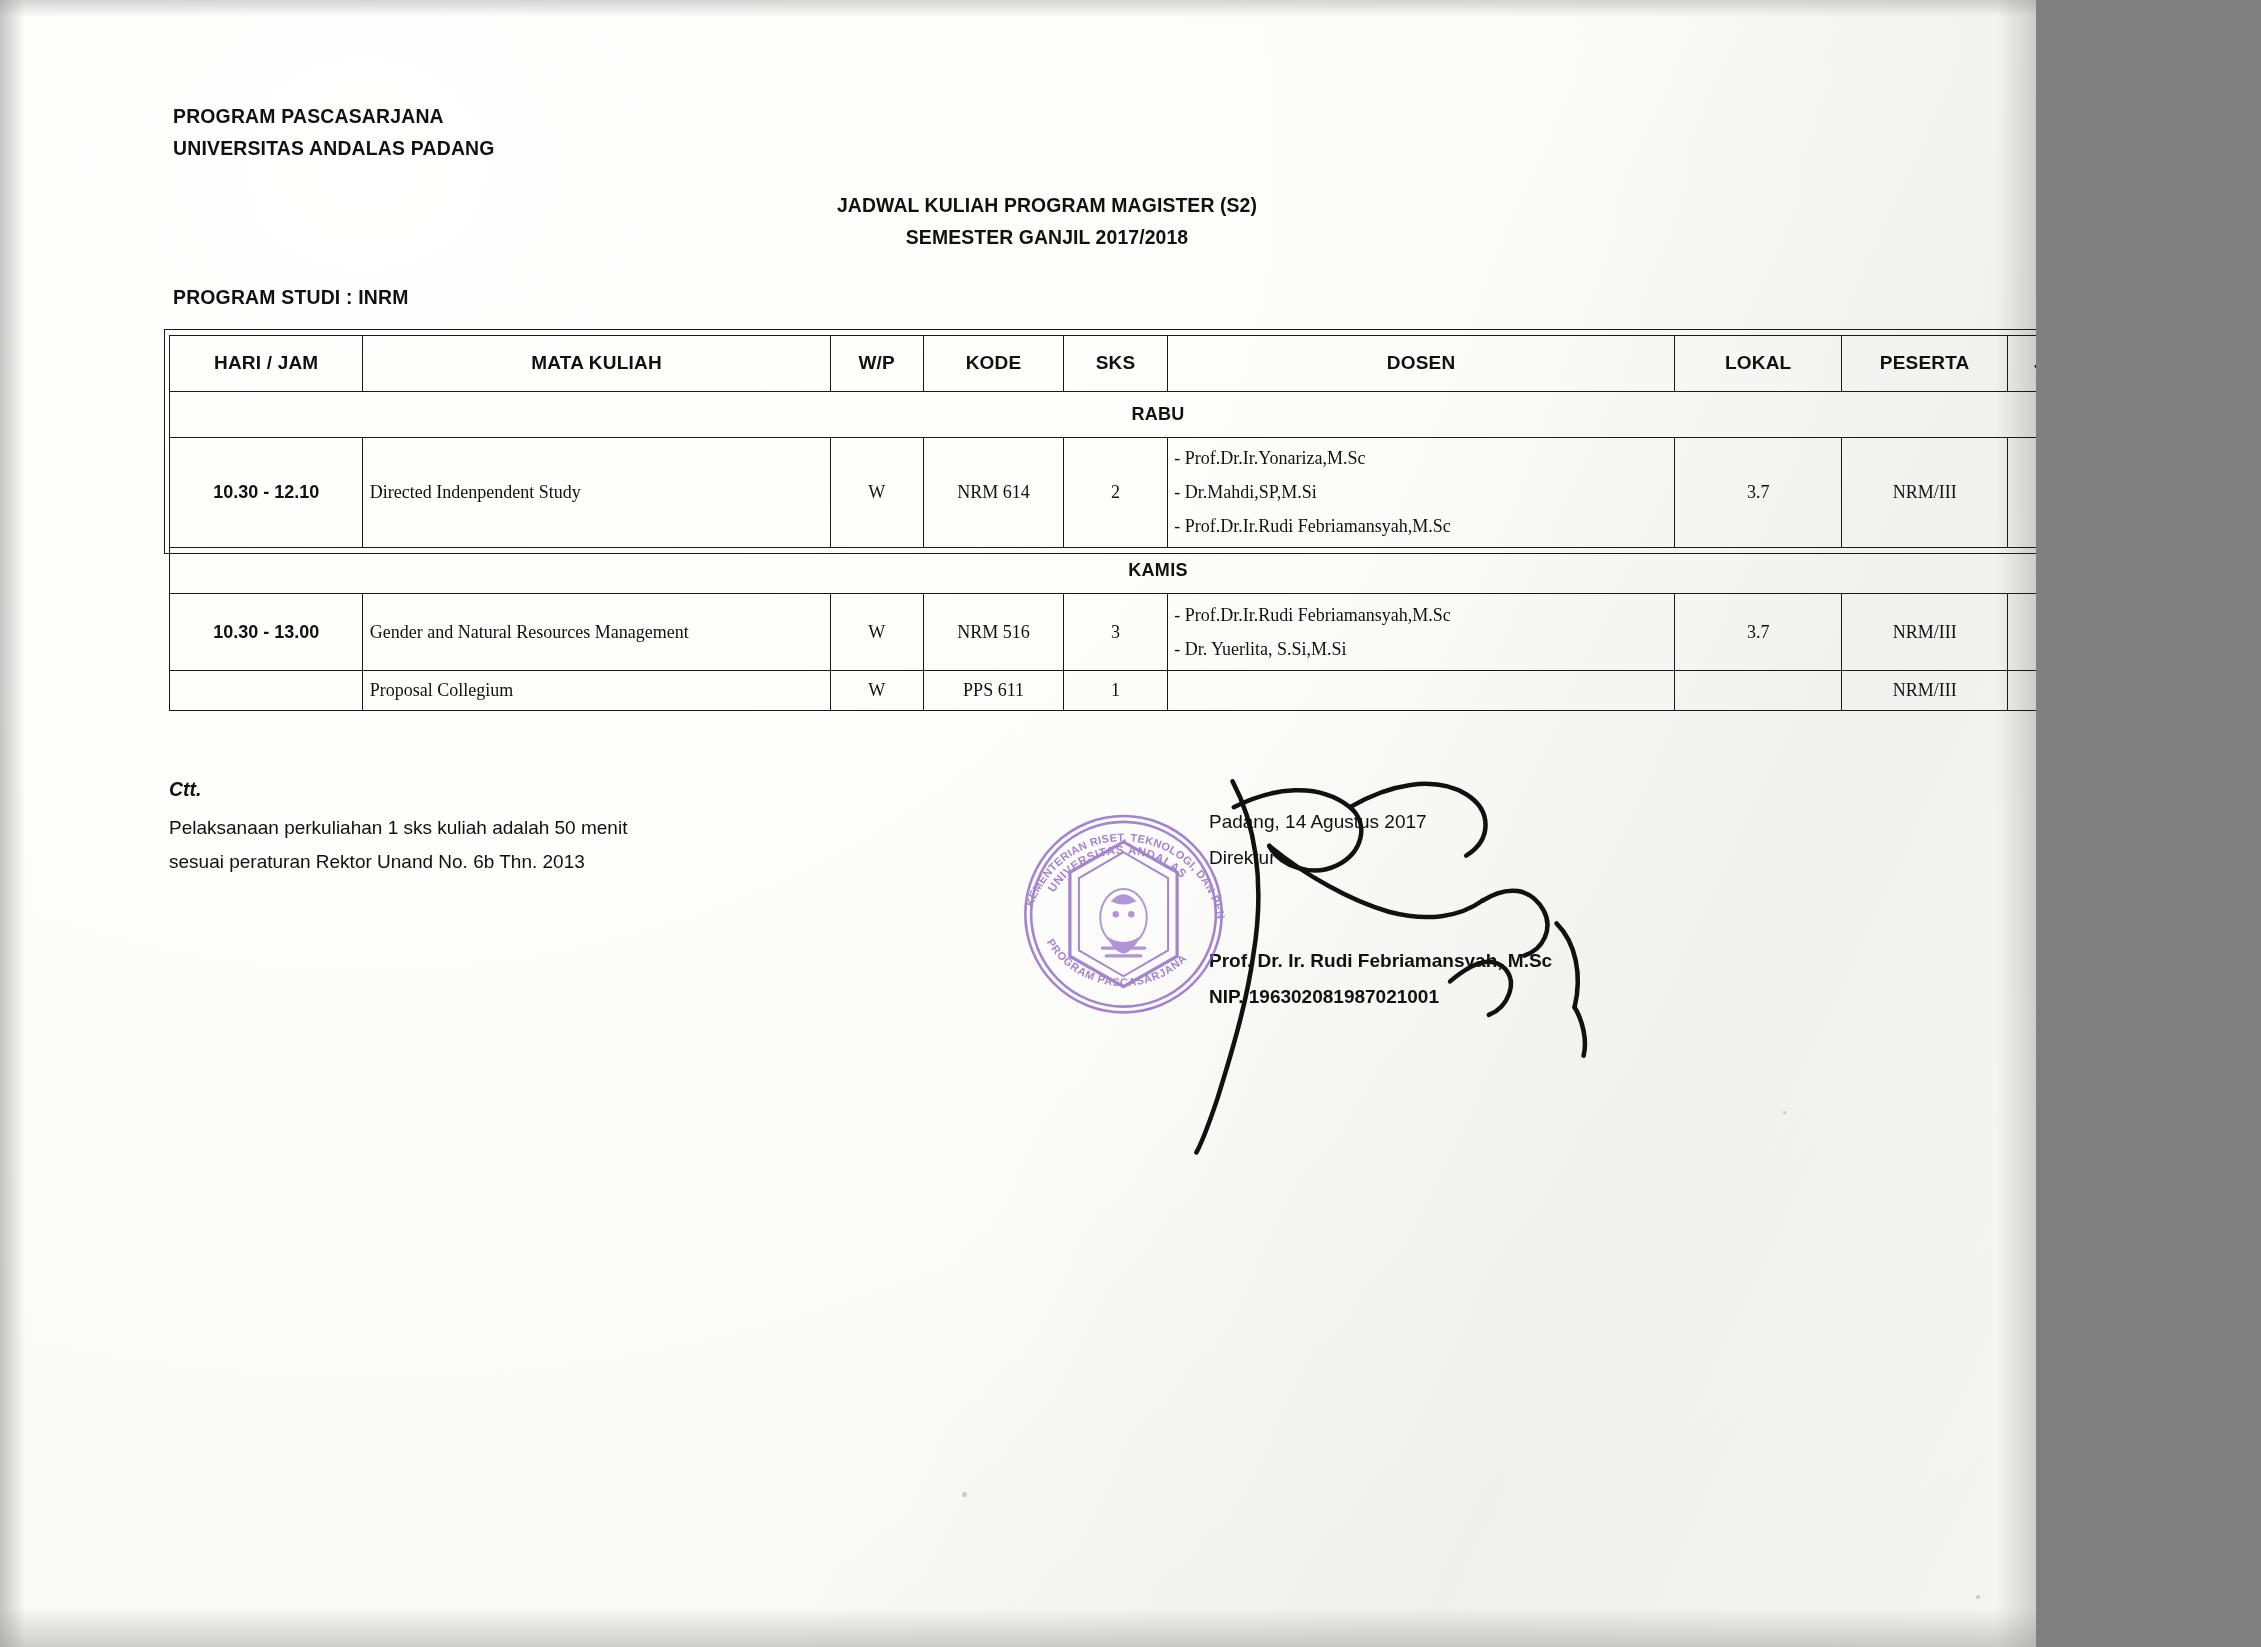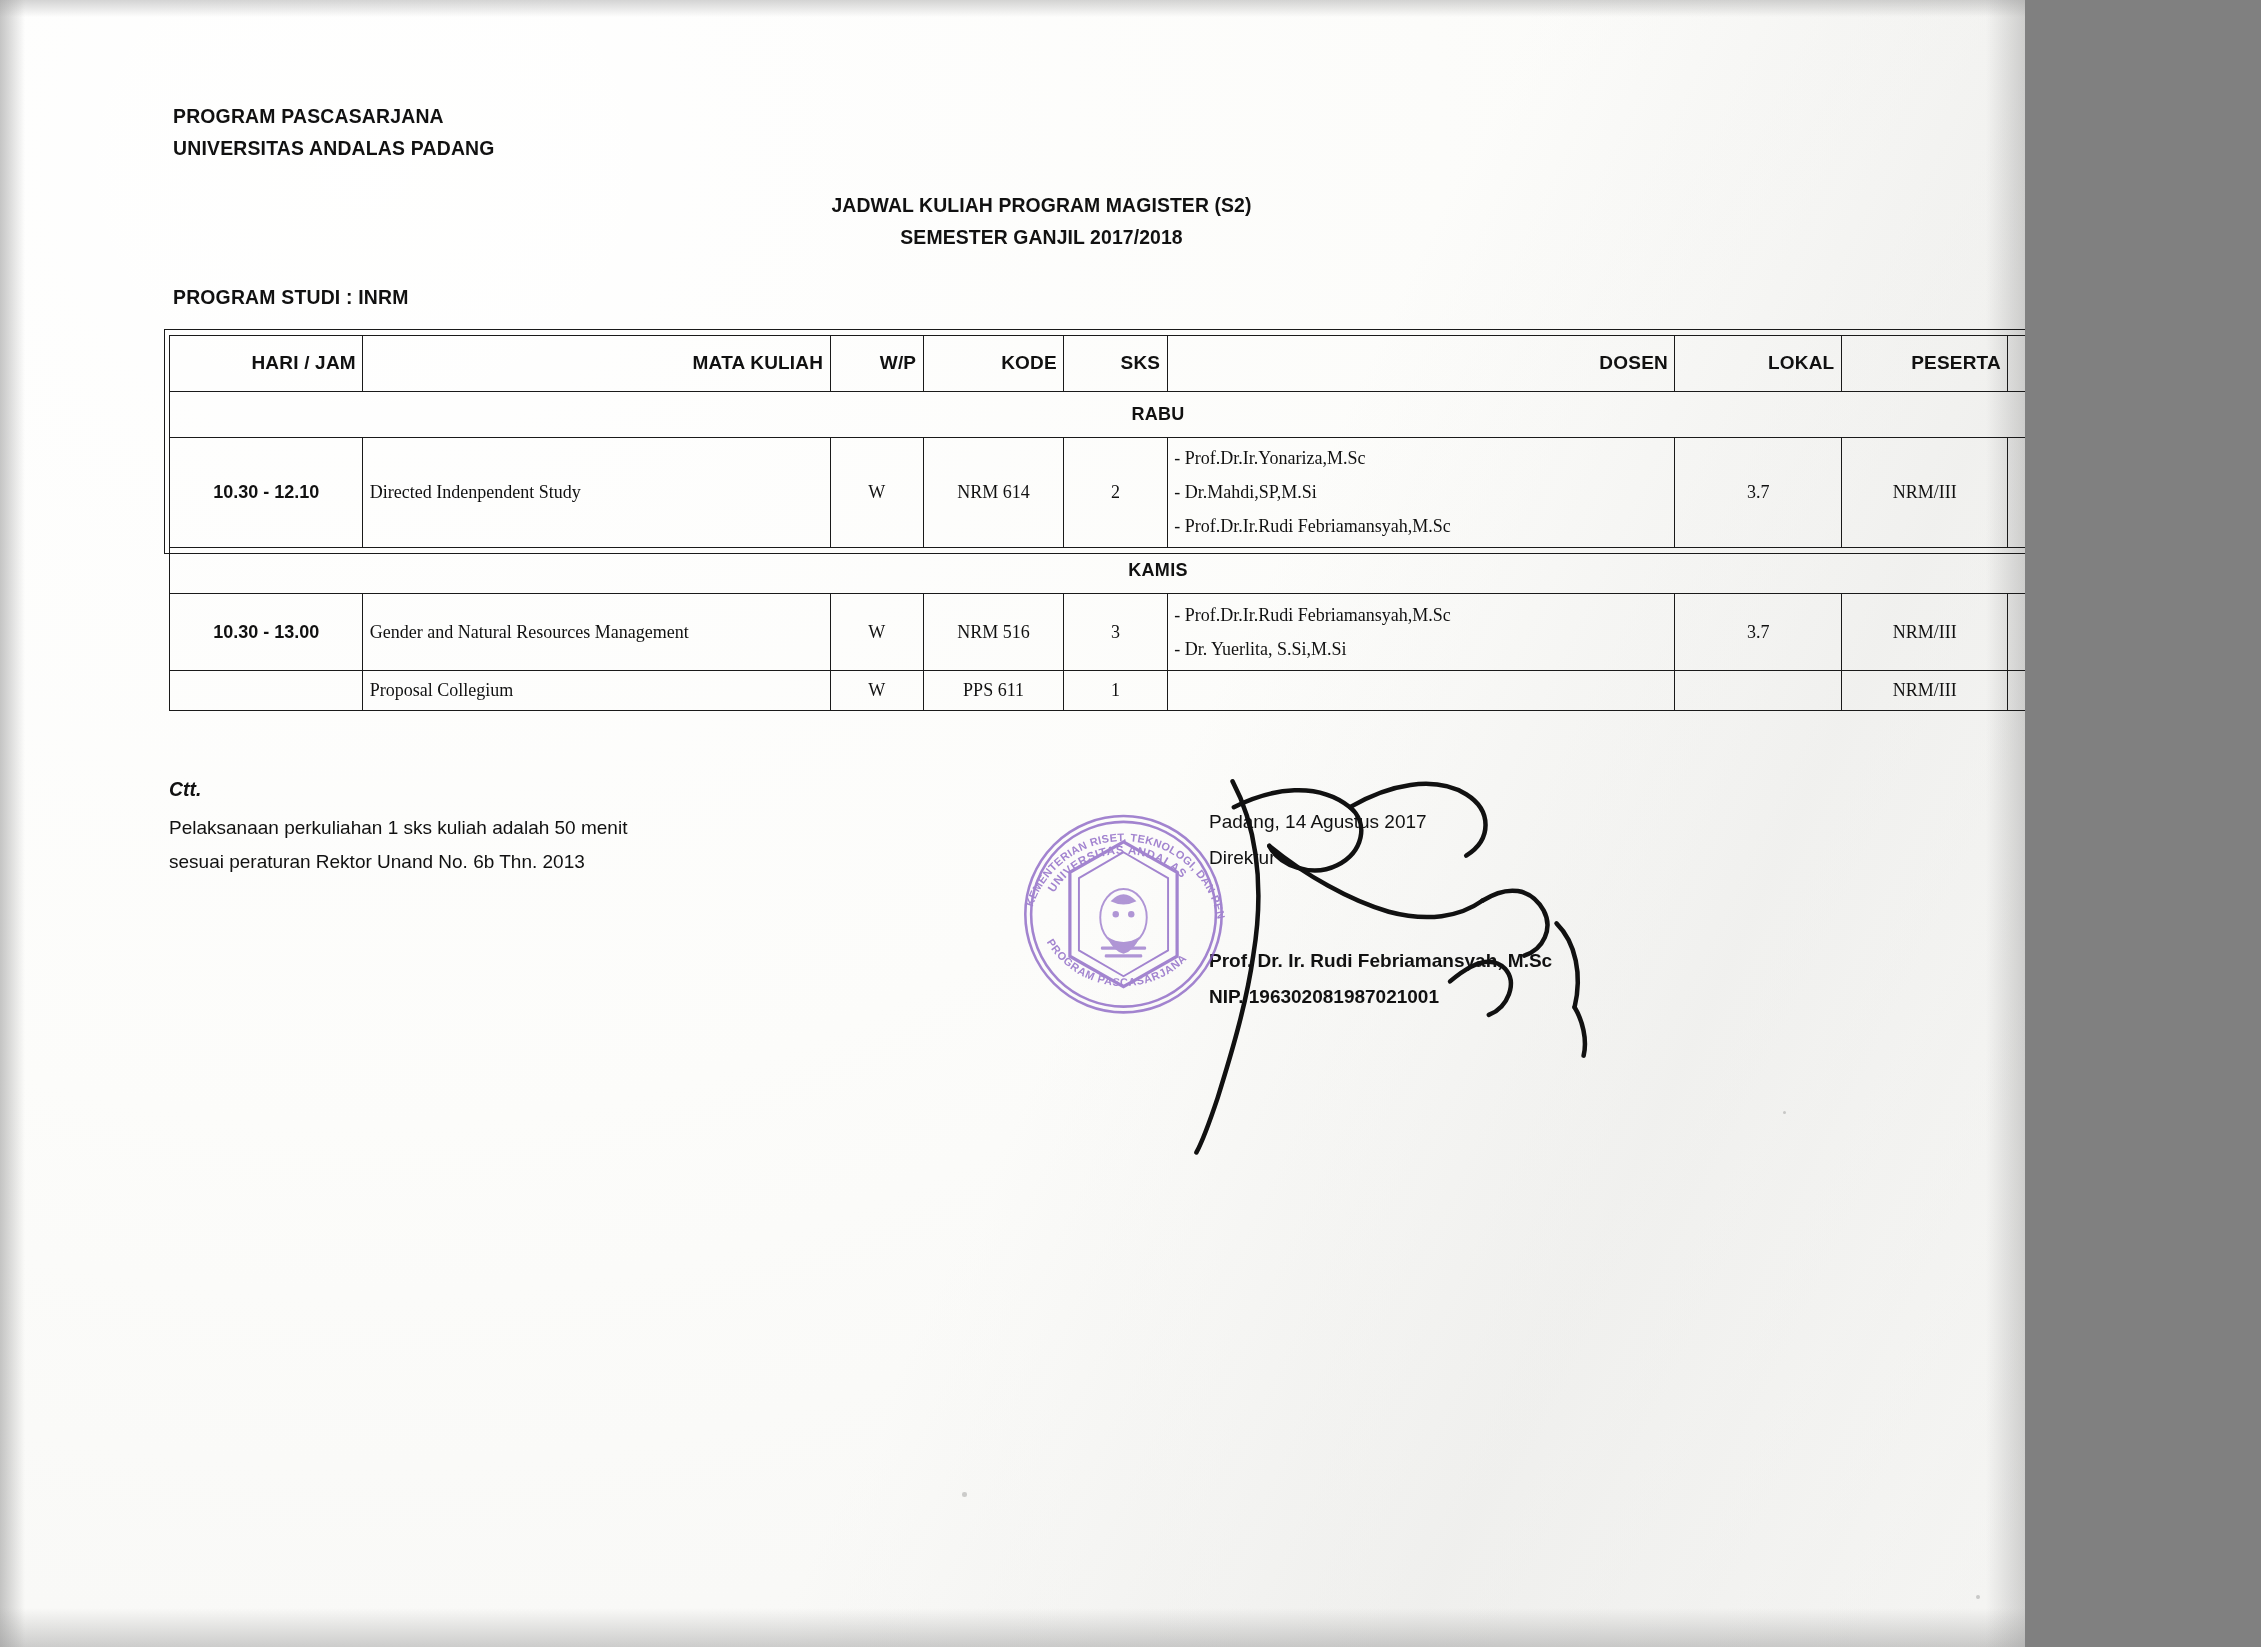--- a/index.html
+++ b/index.html
@@ -8,20 +8,21 @@
     background: #808080;
   }
   .page {
     position: relative;
     width: 2025px;
     height: 1647px;
     background: #fdfdfb;
     overflow: hidden;
     font-family: "Liberation Sans", sans-serif;
     color: #111;
+    padding-left: 11px;
   }
   
   .paper-shade {
     position: absolute;
     inset: 0;
     background:
       radial-gradient(ellipse at 18% 10%, rgba(255,255,255,0.9) 0%, rgba(250,250,248,0.3) 45%, rgba(236,236,234,0.45) 100%),
       linear-gradient(115deg, rgba(255,255,255,0) 55%, rgba(228,228,226,0.55) 78%, rgba(244,244,242,0.2) 100%);
     pointer-events: none;
   }
@@ -90,21 +91,21 @@
     background: transparent;
   }
   table.sched td, table.sched th {
     border: 1.3px solid #1a1a1a;
     padding: 3.9px 6.5px;
     vertical-align: middle;
     font-size: 18px;
   }
   table.sched thead th {
     font-weight: bold;
-    text-align: right;
+    text-align: center;
     font-family: "Liberation Sans", sans-serif;
     font-size: 19px;
     height: 47px;
     letter-spacing: 0.2px;
   }
   .outer-frame {
     position: absolute;
     left: 164px;
     top: 329px;
     width: 1989px;

